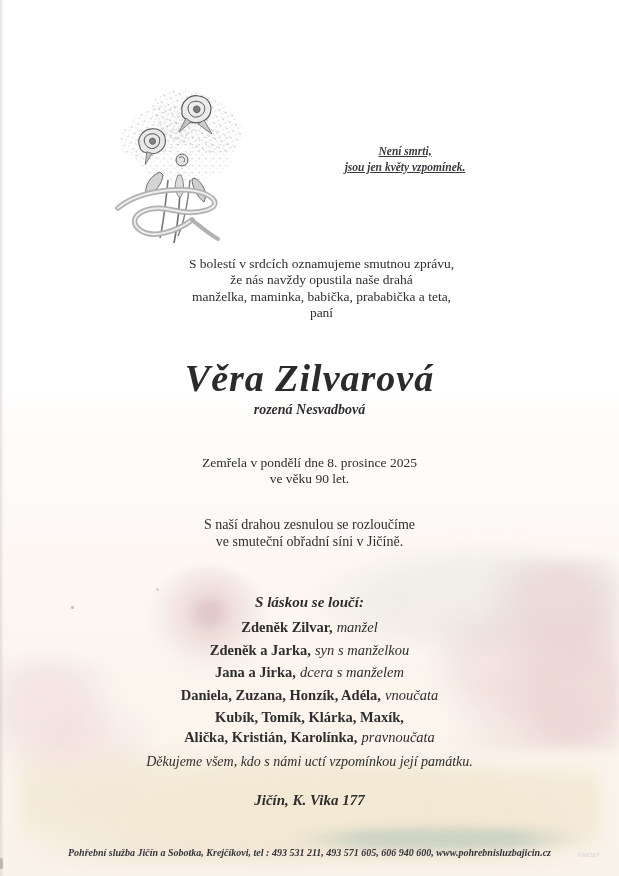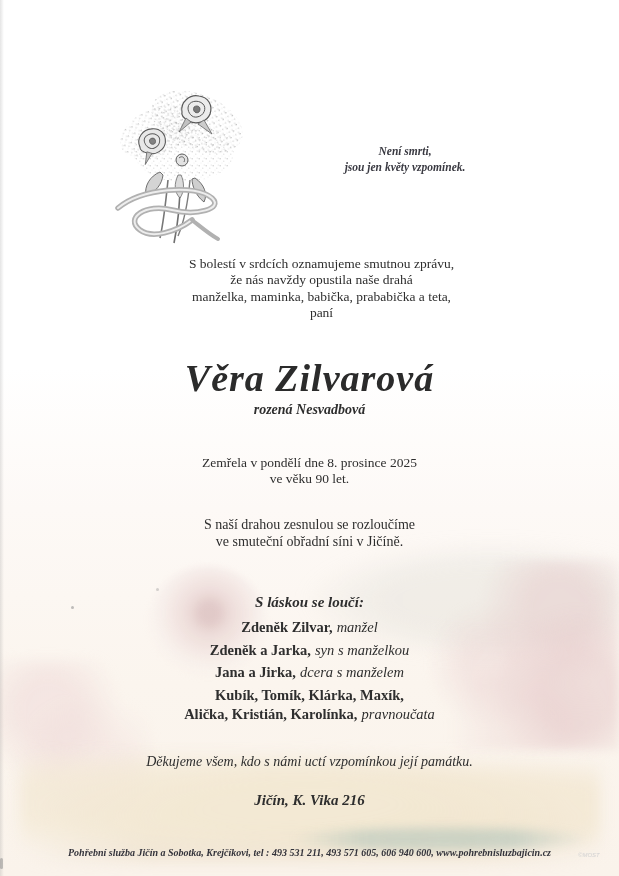--- a/index.html
+++ b/index.html
@@ -59,21 +59,21 @@
   }
   .speck{position:absolute;border-radius:50%;background:#8a8a8a;}
   .speck-a{left:71px;top:606px;width:3px;height:3px;opacity:.55;}
   .speck-b{left:0px;top:858px;width:3px;height:11px;border-radius:2px;opacity:.5;}
   .speck-c{left:156px;top:588px;width:3px;height:3px;opacity:.35;}
   
   .bouquet{position:absolute;left:100px;top:80px;width:150px;height:172px;}
   
   .center-text{position:absolute;left:0;width:619px;text-align:center;}
   .quote{position:absolute;left:295px;top:143px;width:220px;text-align:center;
-         font-size:11.5px;font-weight:bold;font-style:italic;line-height:16px;color:#3a3a42;}
+         font-size:11.5px;font-weight:bold;font-style:italic;line-height:16px;color:#3a3a42;text-decoration:underline;}
   .announcement{top:256px;font-size:13.5px;line-height:16.4px;margin-left:12px;}
   .deceased-name{top:356px;margin:0;font-size:38px;font-weight:bold;font-style:italic;letter-spacing:1px;color:#2b2b2b;}
   .maiden{top:402px;font-size:14px;font-weight:bold;font-style:italic;}
   .death-info{top:455px;font-size:13.5px;line-height:16.2px;}
   .ceremony{top:516px;font-size:14px;line-height:17px;}
   .ceremony .em{font-weight:bold;}
   .farewell-heading{top:594px;font-size:15px;font-weight:bold;font-style:italic;}
   .family{top:616px;font-size:14.5px;}
   .family-row{line-height:22.6px;}
   .family-row.tight{line-height:17px;}
@@ -180,28 +180,31 @@
     <div class="family-row">
       <span class="names">Zdeněk Zilvar,</span><span class="role">manžel</span>
     </div>
     <div class="family-row">
       <span class="names">Zdeněk a Jarka,</span><span class="role">syn s manželkou</span>
     </div>
     <div class="family-row">
       <span class="names">Jana a Jirka,</span><span class="role">dcera s manželem</span>
     </div>
     <div class="family-row">
+      <span class="names">Daniela, Zuzana, Honzík, Adéla,</span><span class="role">vnoučata</span>
+    </div>
+    <div class="family-row">
       <span class="names">Kubík, Tomík, Klárka, Maxík,</span>
     </div>
     <div class="family-row tight">
       <span class="names">Alička, Kristián, Karolínka,</span><span class="role">pravnoučata</span>
     </div>
   </div>
 
   <div class="center-text thanks">Děkujeme všem, kdo s námi uctí vzpomínkou její památku.</div>
 
-  <div class="center-text address">Jičín, K. Vika 216</div>
+  <div class="center-text address">Jičín, K. Vika 177</div>
 
   <div class="center-text footer-line">Pohřební služba Jičín a Sobotka, Krejčíkovi, tel : 493 531 211, 493 571 605, 606 940 600, www.pohrebnisluzbajicin.cz</div>
 
   <div class="watermark">©MOST</div>
 
 </div>
 
 </body></html>

